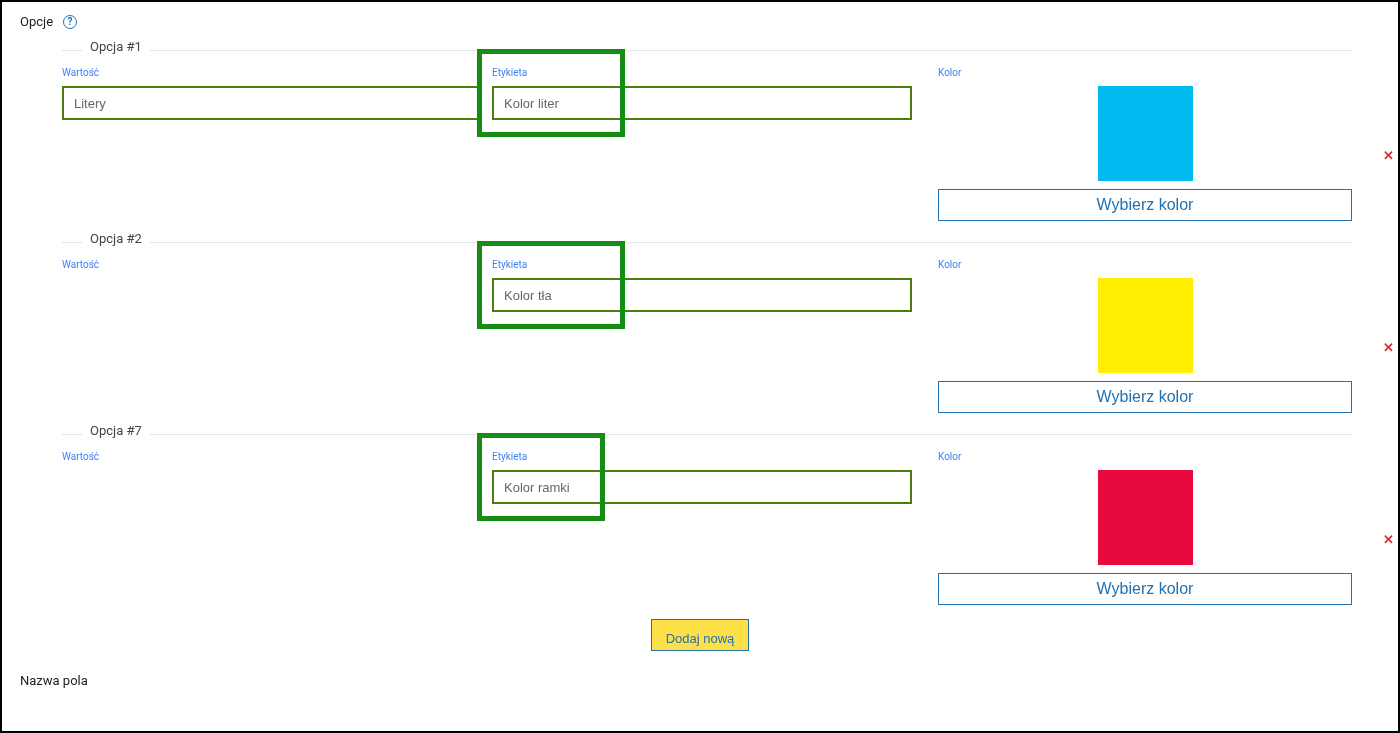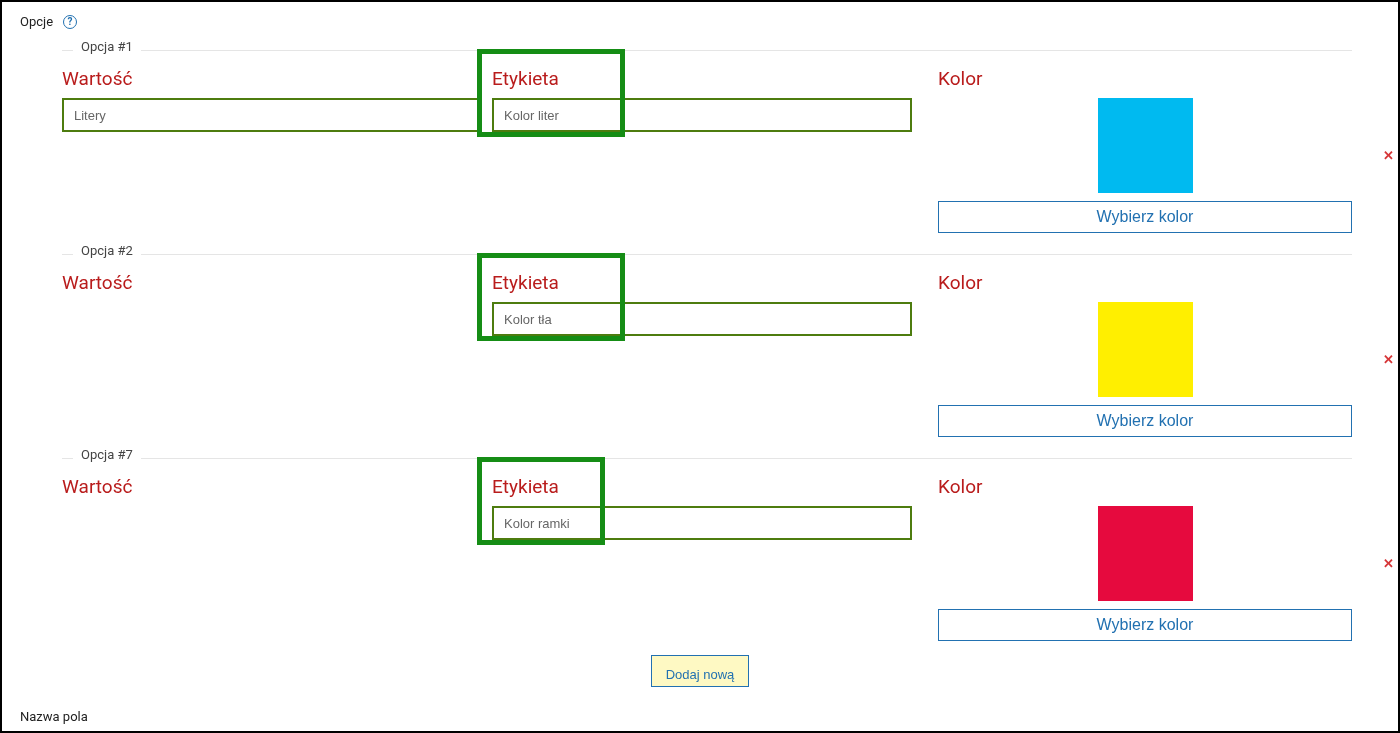--- a/index.html
+++ b/index.html
@@ -48,38 +48,38 @@
     height: 14px;
     margin-bottom: 10px;
   }
   .opt-legend .line {
     position: absolute;
     left: 0; right: 0; top: 50%;
     border-top: 1px solid #e5e5e5;
   }
   .opt-legend .text {
     position: absolute;
-    left: 11px;
+    left: 20px;
     top: -4px;
     background: #fff;
     padding: 0 8px;
     font-size: 13px;
     color: #444;
   }
   .cols {
     display: flex;
     gap: 10px;
     align-items: flex-start;
   }
   .col-value { flex: 0 0 420px; }
   .col-label { flex: 0 0 420px; position: relative; }
   .col-color { flex: 1; margin-left: 16px; }
   .field-label {
-    font-size: 19px;
-    color: #b91c1c;
+    font-size: 10px;
+    color: #3b82f6;
     margin-bottom: 8px;
     display: block;
   }
   input[type="text"] {
     width: 100%;
     height: 34px;
     padding: 15px 10px;
     border: 2px solid #4d7c0f;
     font-size: 13px;
     color: #666;
@@ -120,21 +120,21 @@
   }
   .add-row {
     display: flex;
     justify-content: center;
     margin-top: 14px;
   }
   .add-btn {
     height: 32px;
     padding: 11px 14px;
     border: 1px solid #2271b1;
-    background: #fef9c3;
+    background: #fde047;
     color: #2271b1;
     font-size: 13px;
     cursor: pointer;
   }
   .bottom-label {
     font-size: 13px;
     color: #222;
     margin-top: 22px;
   }
 </style>

